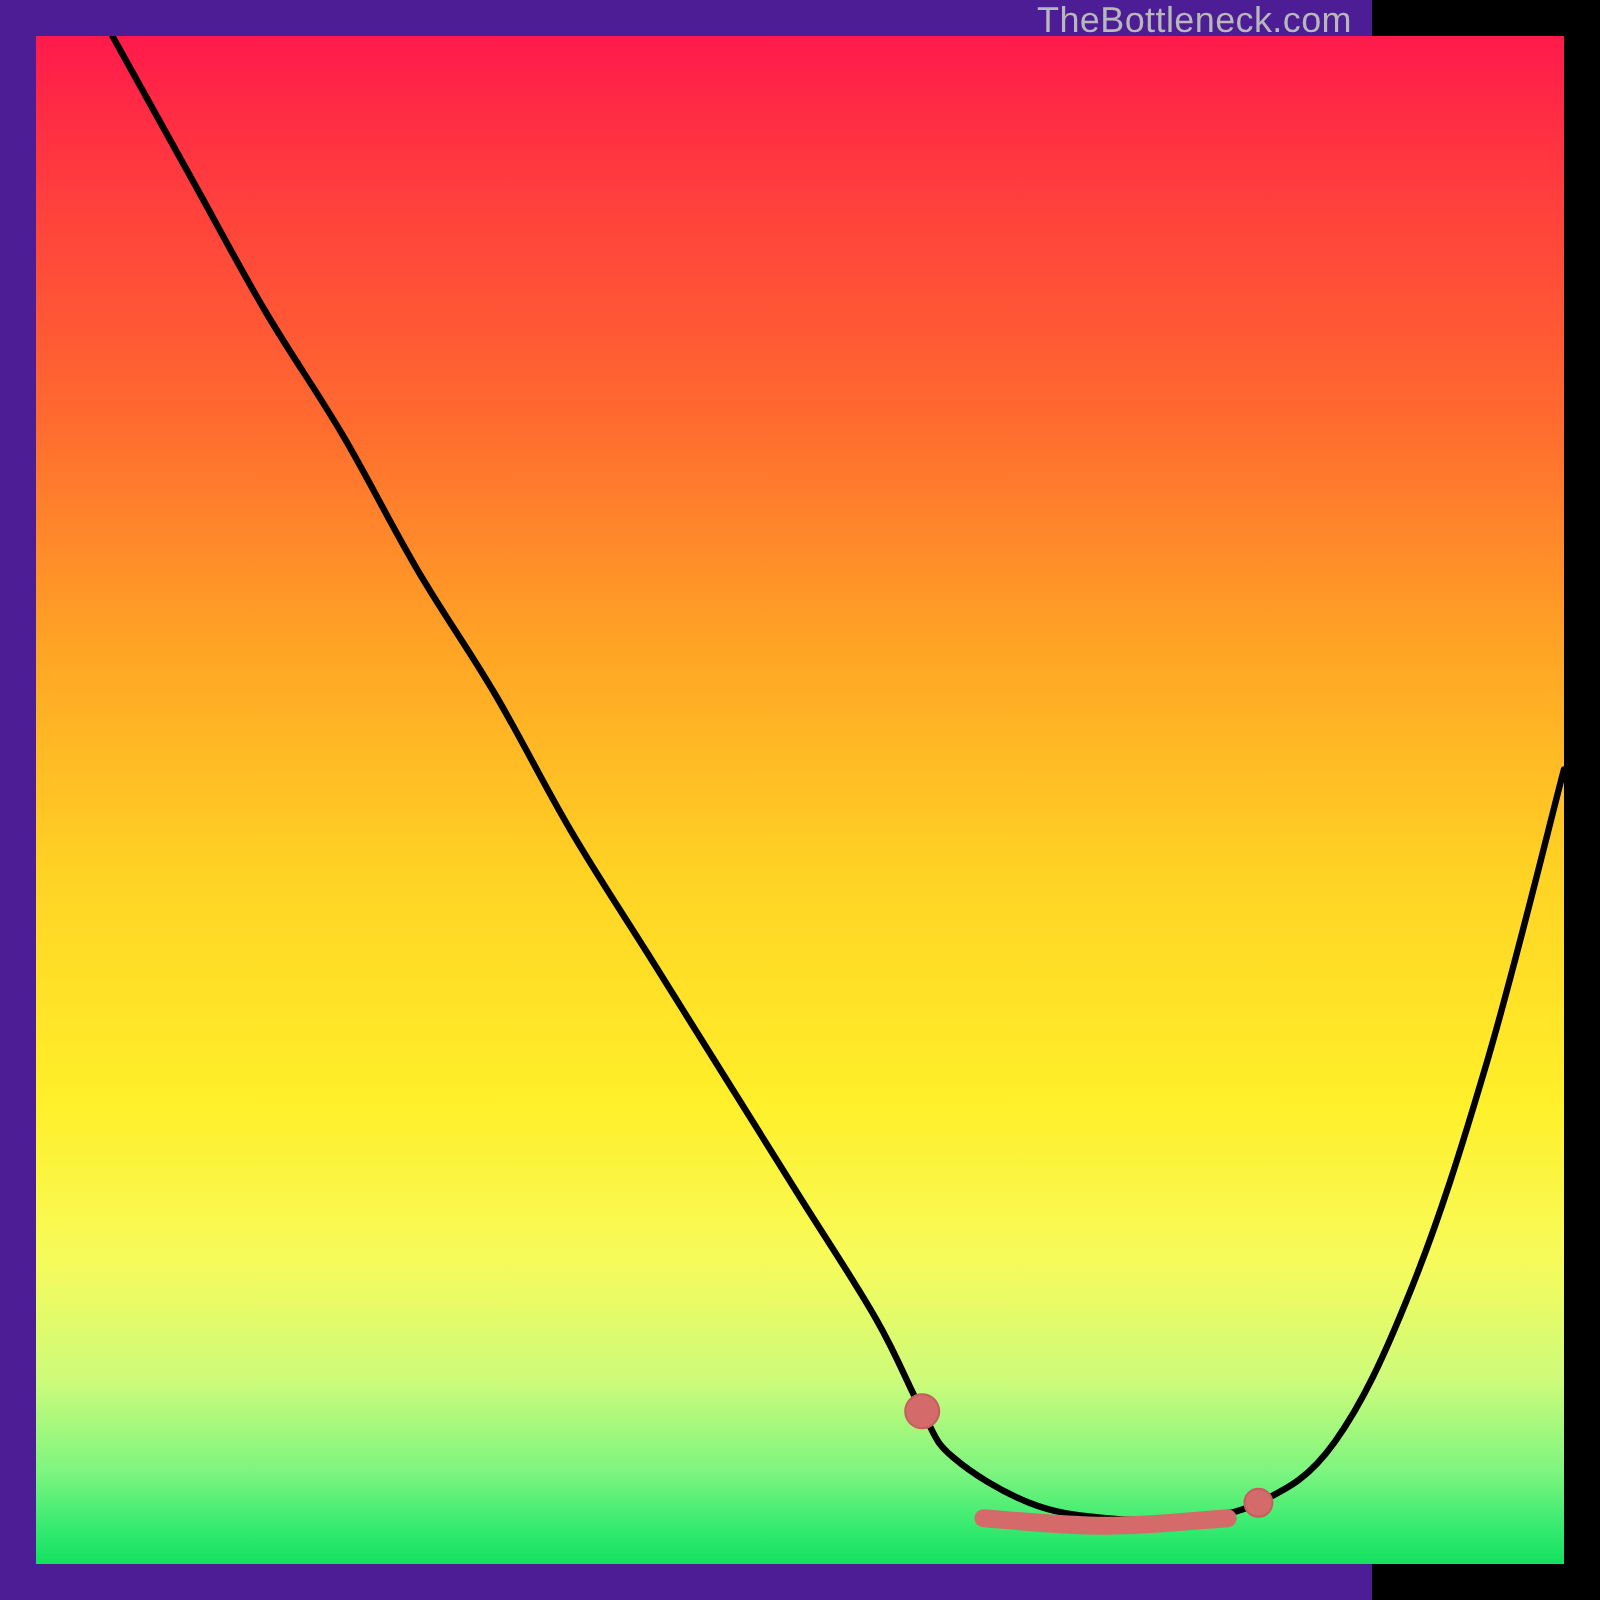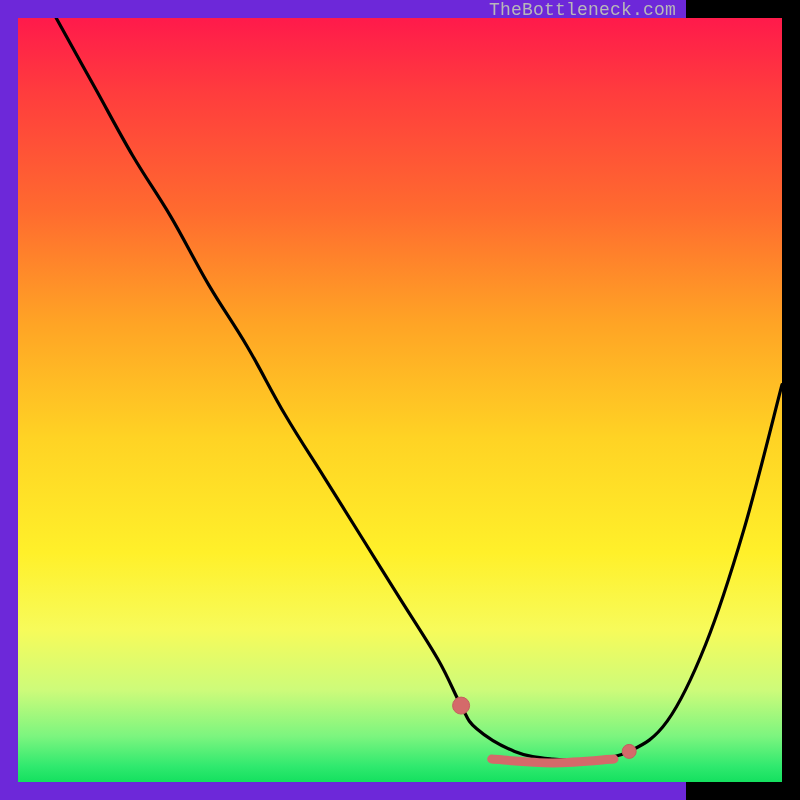--- a/index.html
+++ b/index.html
@@ -10,22 +10,21 @@
     background: #000000;
     overflow: hidden;
     font-family: -apple-system, BlinkMacSystemFont, "Segoe UI", Arial, sans-serif;
   }
   .frame {
     position: absolute;
     left: 0;
     top: 0;
     width: 686px;
     height: 800px;
-    background: #6d28d9;
-    font-family: Liberation Mono, monospace;
+    background: #4c1d95;
   }
   .plot {
     position: absolute;
     left: 18px;
     top: 18px;
     width: 764px;
     height: 764px;
     
     background: linear-gradient(to bottom,
       #ff1a4b 0%,

